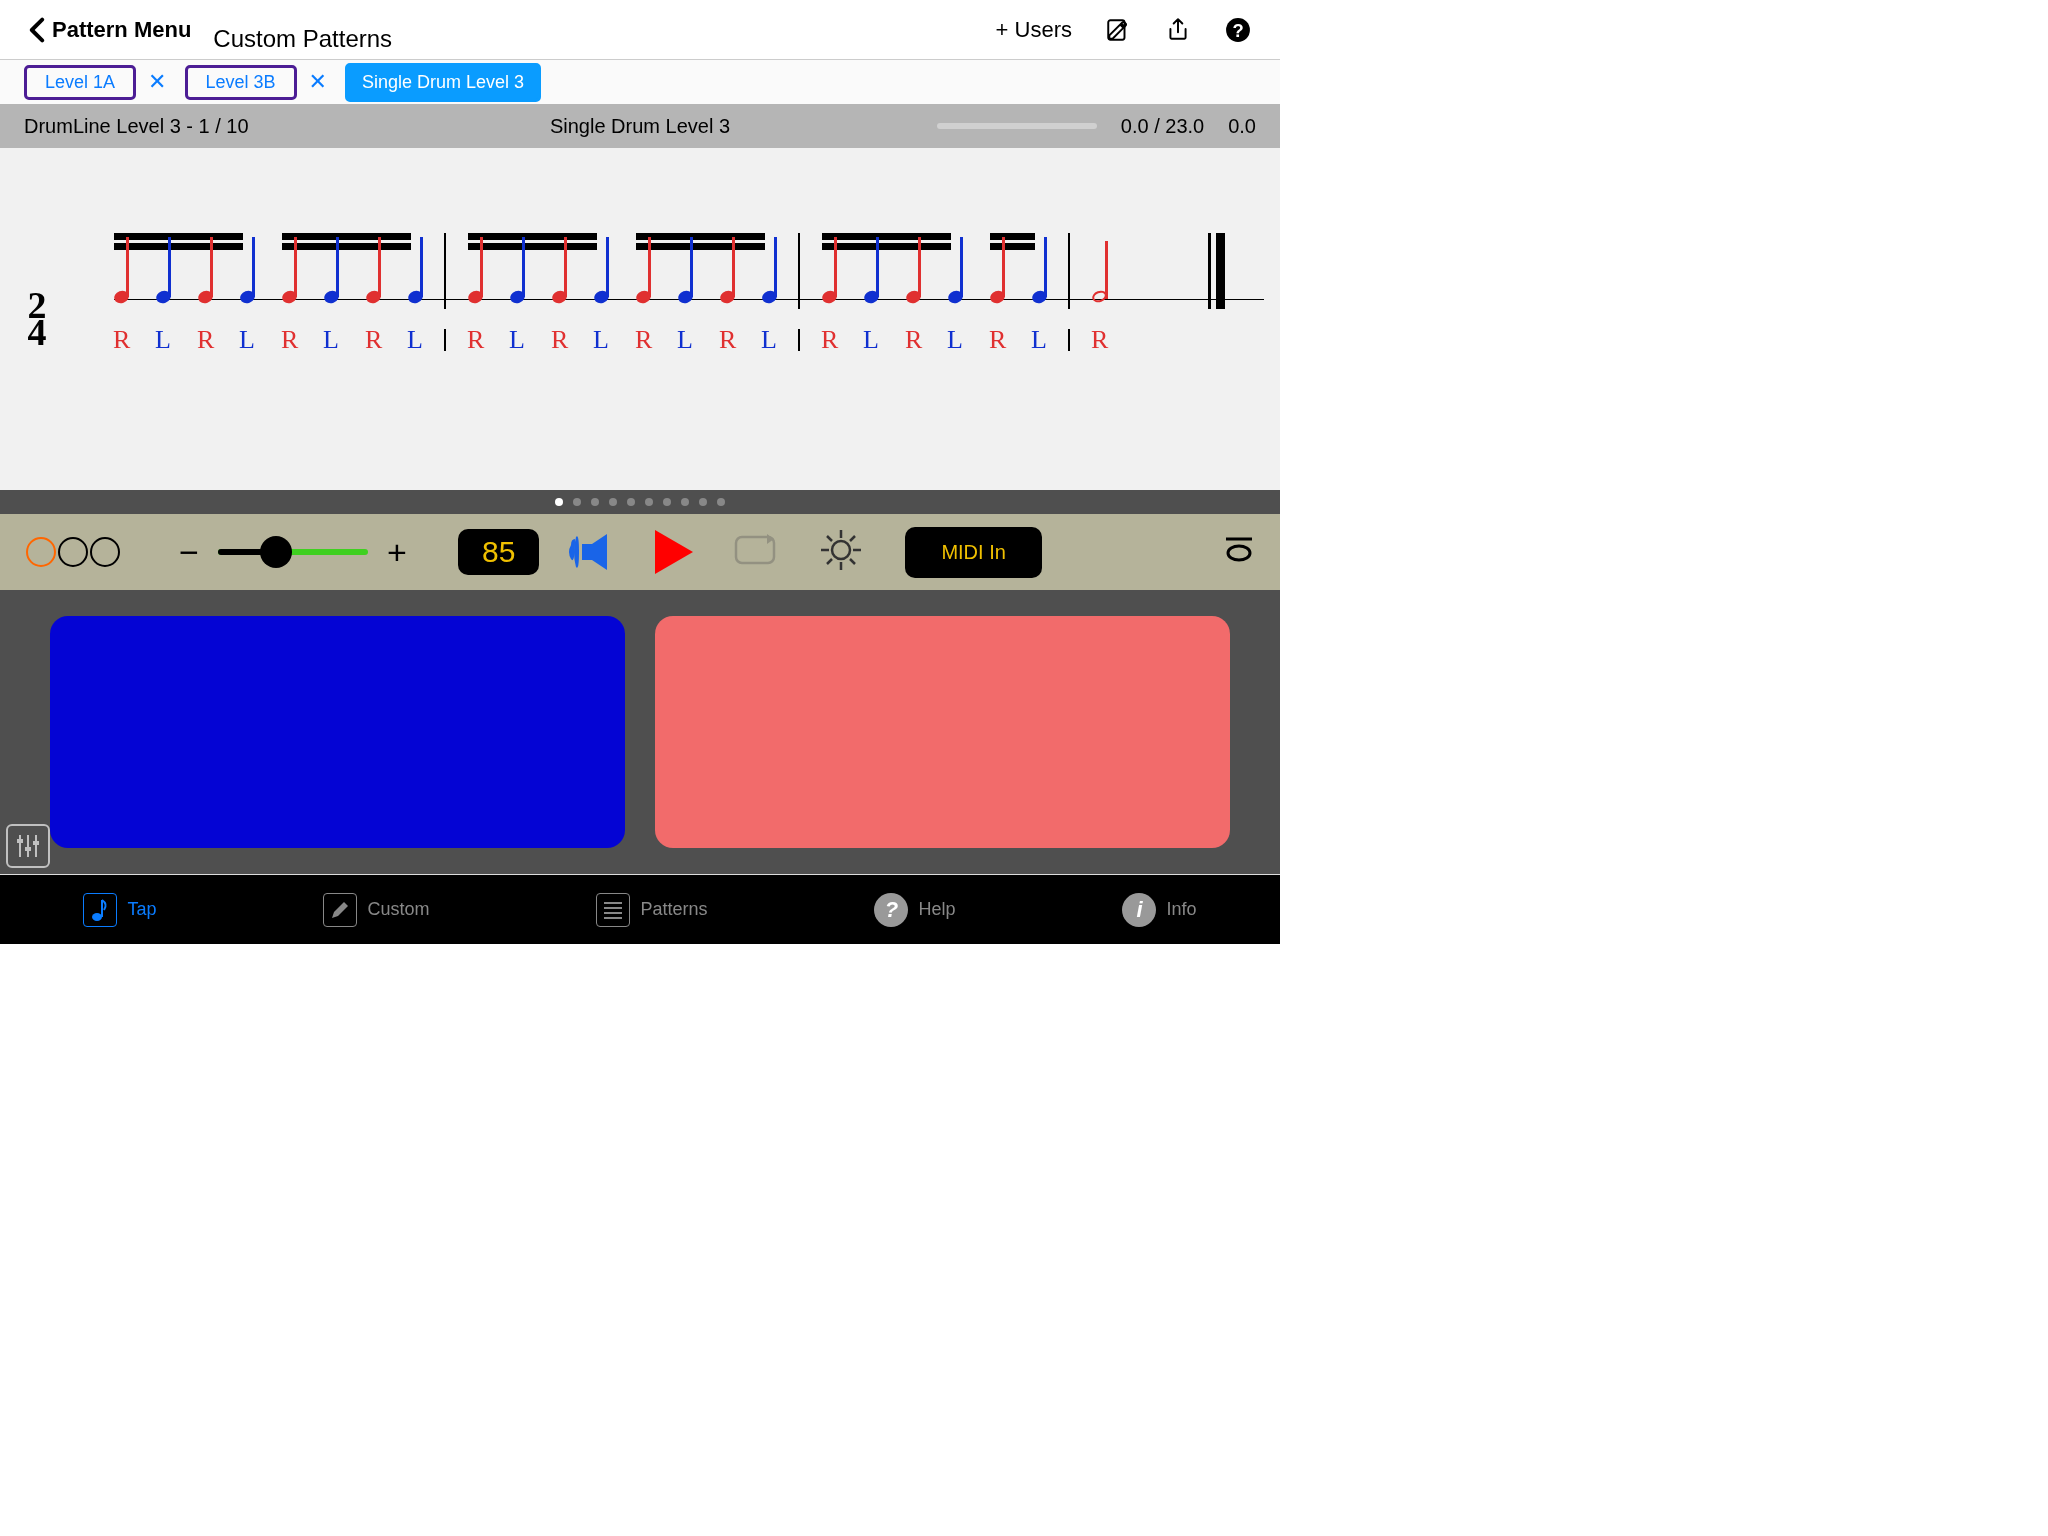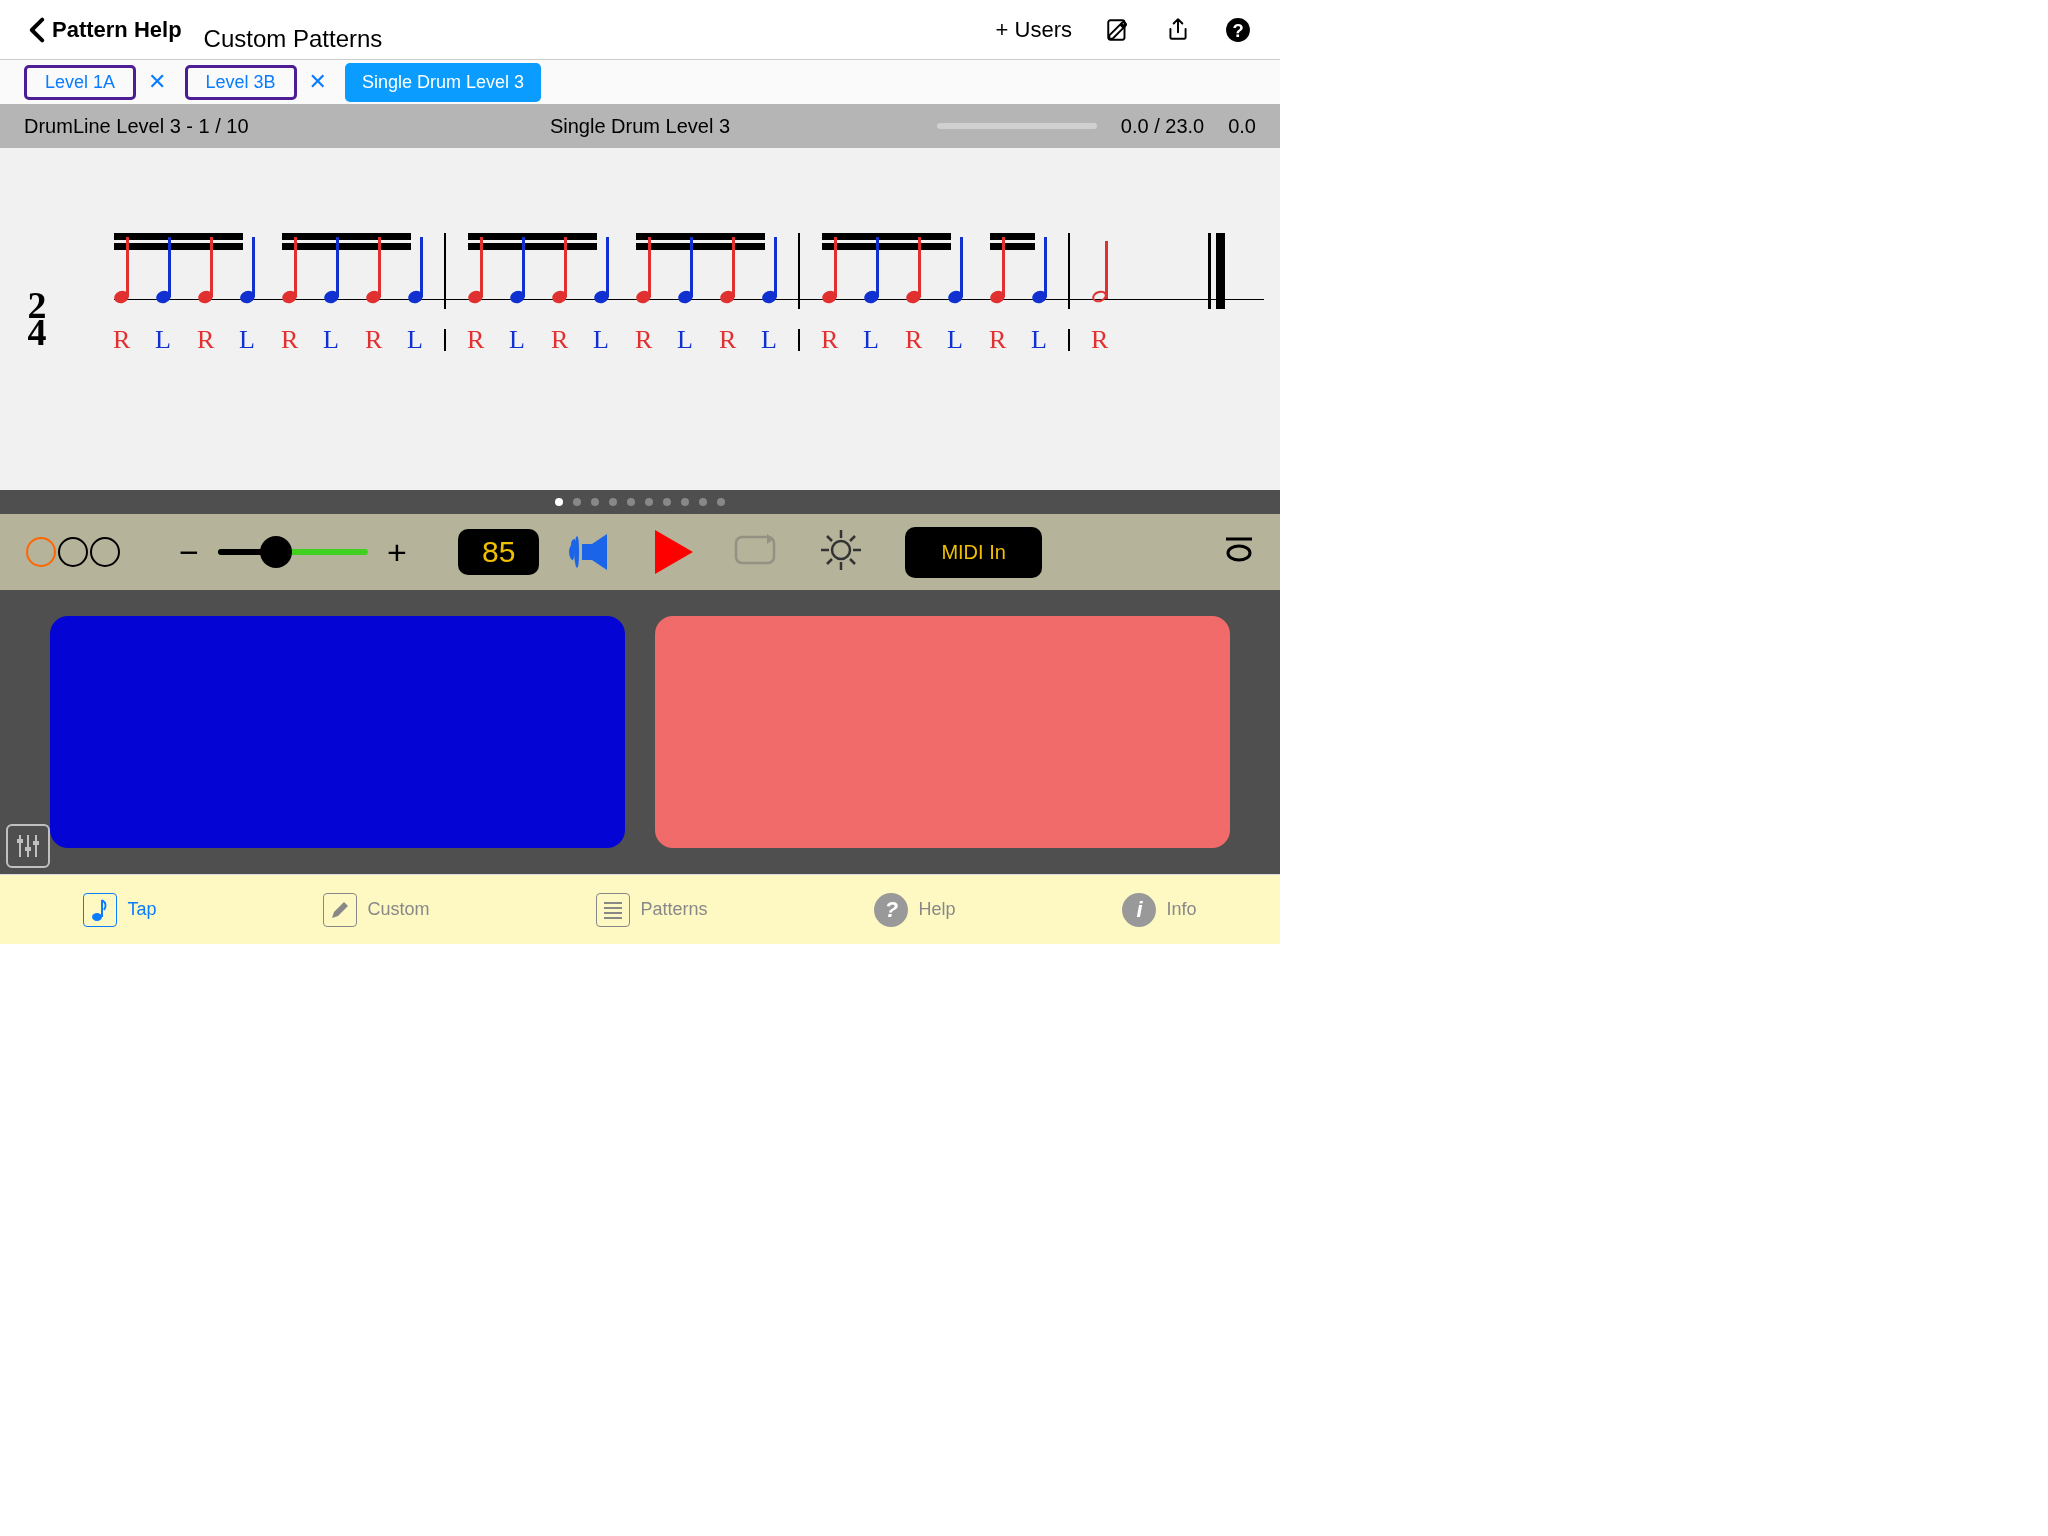--- a/index.html
+++ b/index.html
@@ -116,39 +116,39 @@
 .pad.blue { background: #0404d4; }
 .pad.red  { background: #f26b6b; }
 .mixer-corner {
   position: absolute; left: 6px; bottom: 6px;
   width: 44px; height: 44px; border: 2px solid #c0c0c0; border-radius: 6px;
   display:flex; align-items:center; justify-content:center;
 }
 
 
 .bottom-bar {
-  flex: 0 0 70px; background: #fef9c3; border-top: 1px solid #ddd;
+  flex: 0 0 70px; background: #000000; border-top: 1px solid #ddd;
   display: flex; align-items: center; justify-content: space-around;
   color: #888; font-size: 18px;
 }
 .bottom-item { display: flex; align-items: center; gap: 10px; cursor: pointer; }
 .bottom-item.active { color: #0a7cff; }
 .bicon { width: 34px; height: 34px; border: 1.5px solid #888; display:flex; align-items:center; justify-content:center; border-radius: 4px; }
 .bottom-item.active .bicon { border-color: #0a7cff; }
 .bcircle { width: 34px; height: 34px; border-radius: 50%; background: #999; color: #fff; display:flex; align-items:center; justify-content:center; font-style: italic; font-weight: bold; font-size: 22px;}
 </style>
 </head>
 <body>
 
 <div class="topbar">
   <div class="back">
     <svg viewBox="0 0 12 20">
         <path d="M10 2 L2 10 L10 18" stroke="#000" stroke-width="3" fill="none" stroke-linecap="round" stroke-linejoin="round"></path>
       </svg>
-    <span>Pattern Help</span>
+    <span>Pattern Menu</span>
   </div>
   <div class="title">Custom Patterns</div>
   <div class="topspacer"></div>
   <div class="top-right">
     <div>+ Users</div>
     <div class="icon-btn">
       <svg viewBox="0 0 24 24">
           <path d="M4 17v3h3l10-10-3-3L4 17zM19 6l-1-1c-.6-.6-1.5-.6-2 0l-1 1 3 3 1-1c.6-.6.6-1.5 0-2z" fill="none" stroke="#000" stroke-width="1.8"></path>
           <rect x="3" y="3" width="15" height="18" rx="2" fill="none" stroke="#000" stroke-width="1.8"></rect>
         </svg>

